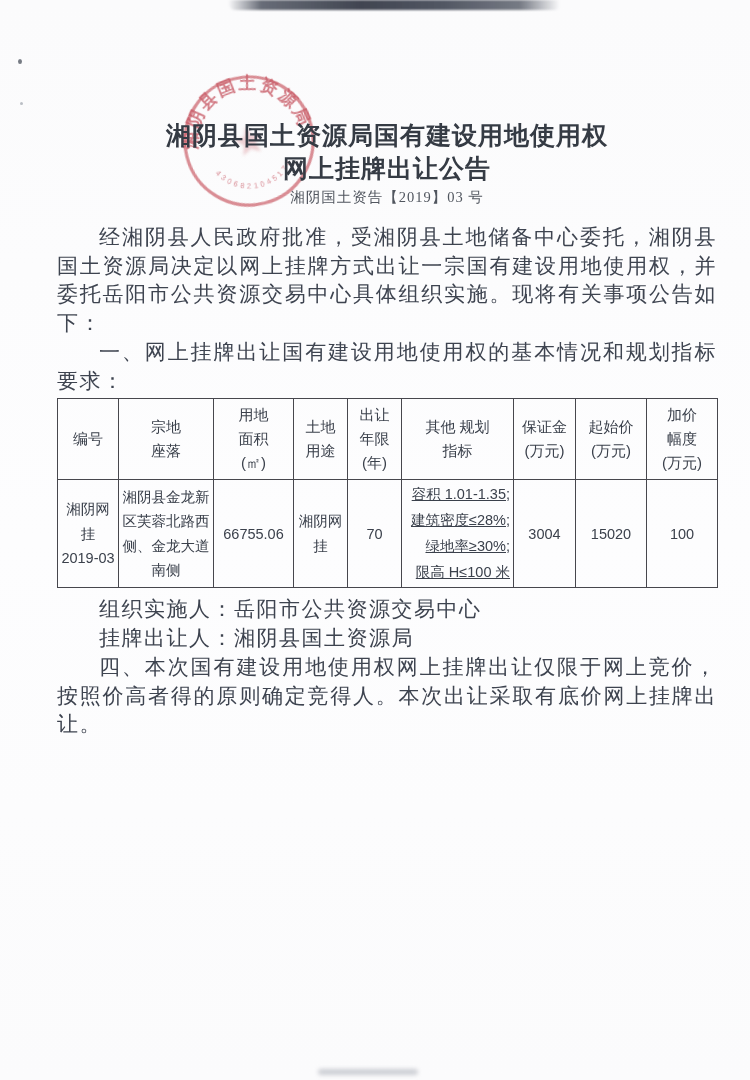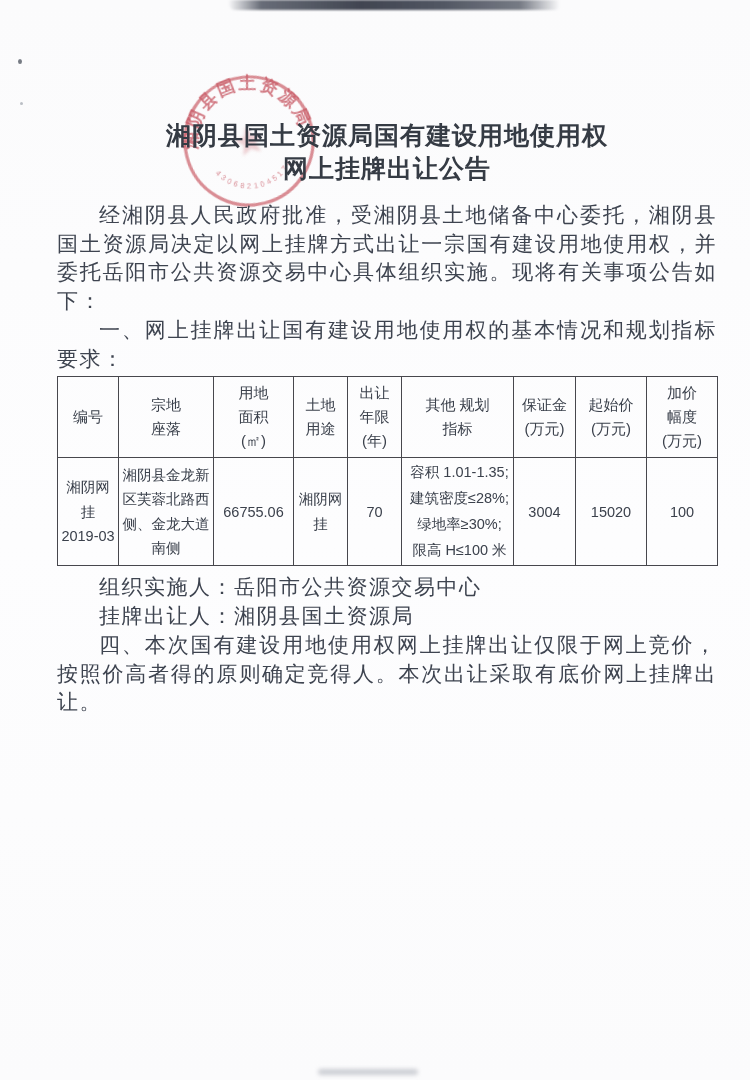--- a/index.html
+++ b/index.html
@@ -100,23 +100,24 @@
     border: 1.5px solid #47474d;
     text-align: center;
     vertical-align: middle;
     white-space: pre-line;
     padding: 2px 3px;
     font-weight: 400;
   }
   table.land-table th { height: 81px; font-size: 15px; line-height: 1.62; }
   table.land-table td { height: 103px; font-size: 14.5px; line-height: 1.68; }
   table.land-table td.cell-plan {
-    text-align: center;
+    text-align: right;
     padding-left: 7px;
     line-height: 1.78;
+    text-decoration: underline;
   }
 </style>
 </head>
 <body>
 
 <div class="page">
 
   <div class="top-smudge"></div>
   <div class="speck1"></div>
   <div class="speck2"></div>
@@ -132,20 +133,21 @@
     <text class="seal-code"><textPath href="#arcBottom" startOffset="6">4306821045178</textPath></text>
   </svg>
 
   <div class="content">
 
     <div class="title">
       <div>湘阴县国土资源局国有建设用地使用权</div>
       <div>网上挂牌出让公告</div>
     </div>
 
+    <div class="doc-number">湘阴国土资告【2019】03 号</div>
 
     <div class="body-text">
 
       <p>经湘阴县人民政府批准，受湘阴县土地储备中心委托，湘阴县国土资源局决定以网上挂牌方式出让一宗国有建设用地使用权，并委托岳阳市公共资源交易中心具体组织实施。现将有关事项公告如下：</p>
       <p>一、网上挂牌出让国有建设用地使用权的基本情况和规划指标要求：</p>
 
       <table class="land-table">
         <colgroup>
           <col style="width:61px">
             <col style="width:95px">

